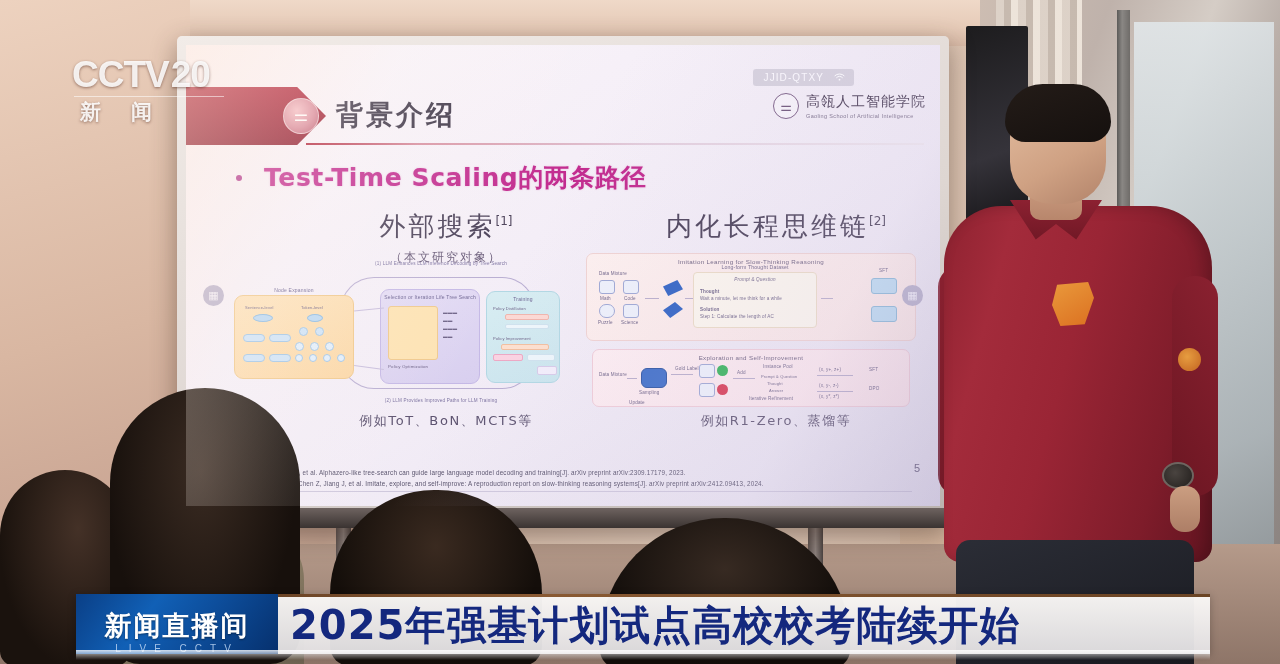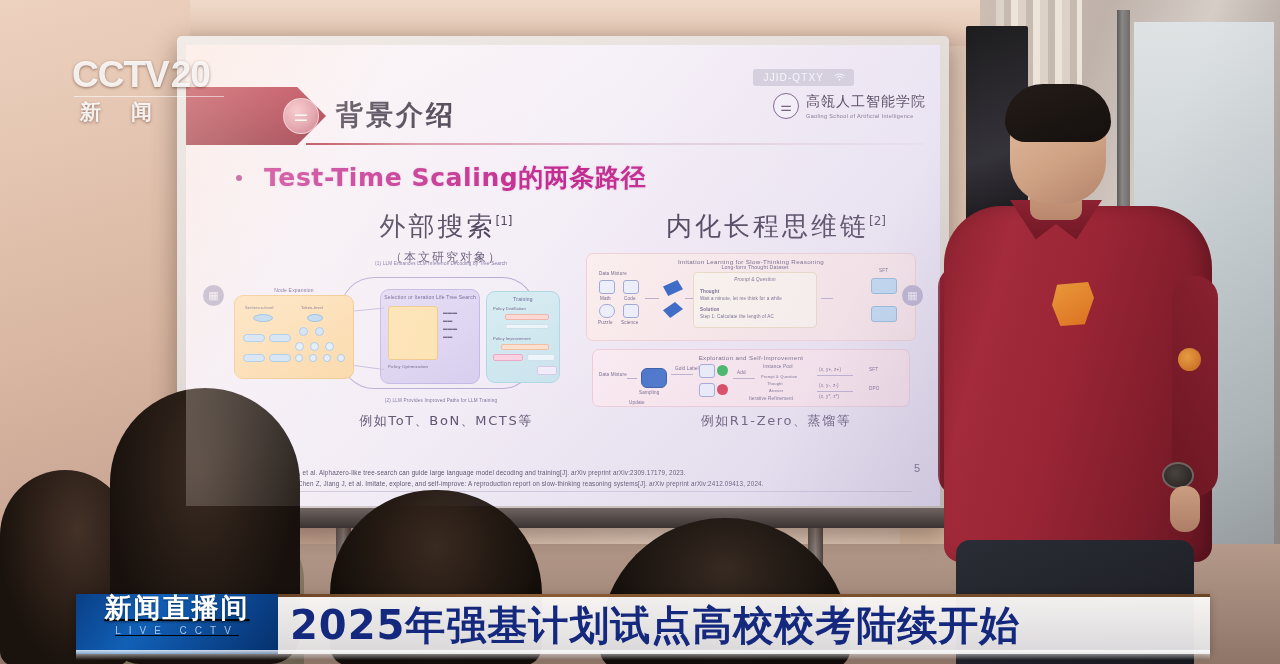--- a/index.html
+++ b/index.html
@@ -388,21 +388,21 @@
     background:linear-gradient(180deg,rgba(250,248,246,.97),rgba(228,226,228,.95));
     box-shadow:0 2px 8px rgba(0,0,0,.25);
   }
   #lt-topline{
     position:absolute; left:76px; right:70px; top:0; height:3px;
     background:linear-gradient(90deg,#53331c,#8a5a33 40%,#6a4424);
   }
   #lt-badge{
     position:absolute; left:76px; top:0; width:202px; height:60px;
     background:linear-gradient(125deg,#0a3f86 0%,#1160b6 35%,#0d4e9c 60%,#06306d 100%);
-    display:flex; flex-direction:column; align-items:center; justify-content:flex-start;text-decoration:underline;
+    display:flex; flex-direction:column; align-items:center; justify-content:flex-end;
   }
   #lt-badge-cn{
     color:#ffffff; font-size:27px; font-weight:bold; letter-spacing:2px; line-height:1;
     font-family:"DejaVu Sans","Liberation Sans",sans-serif;
     text-shadow:0 1px 2px rgba(0,0,0,.4);
   }
   #lt-badge-en{
     color:rgba(190,215,245,.85); font-size:10px; letter-spacing:8px; margin-top:4px;
     font-family:"Liberation Sans",sans-serif;
   }

